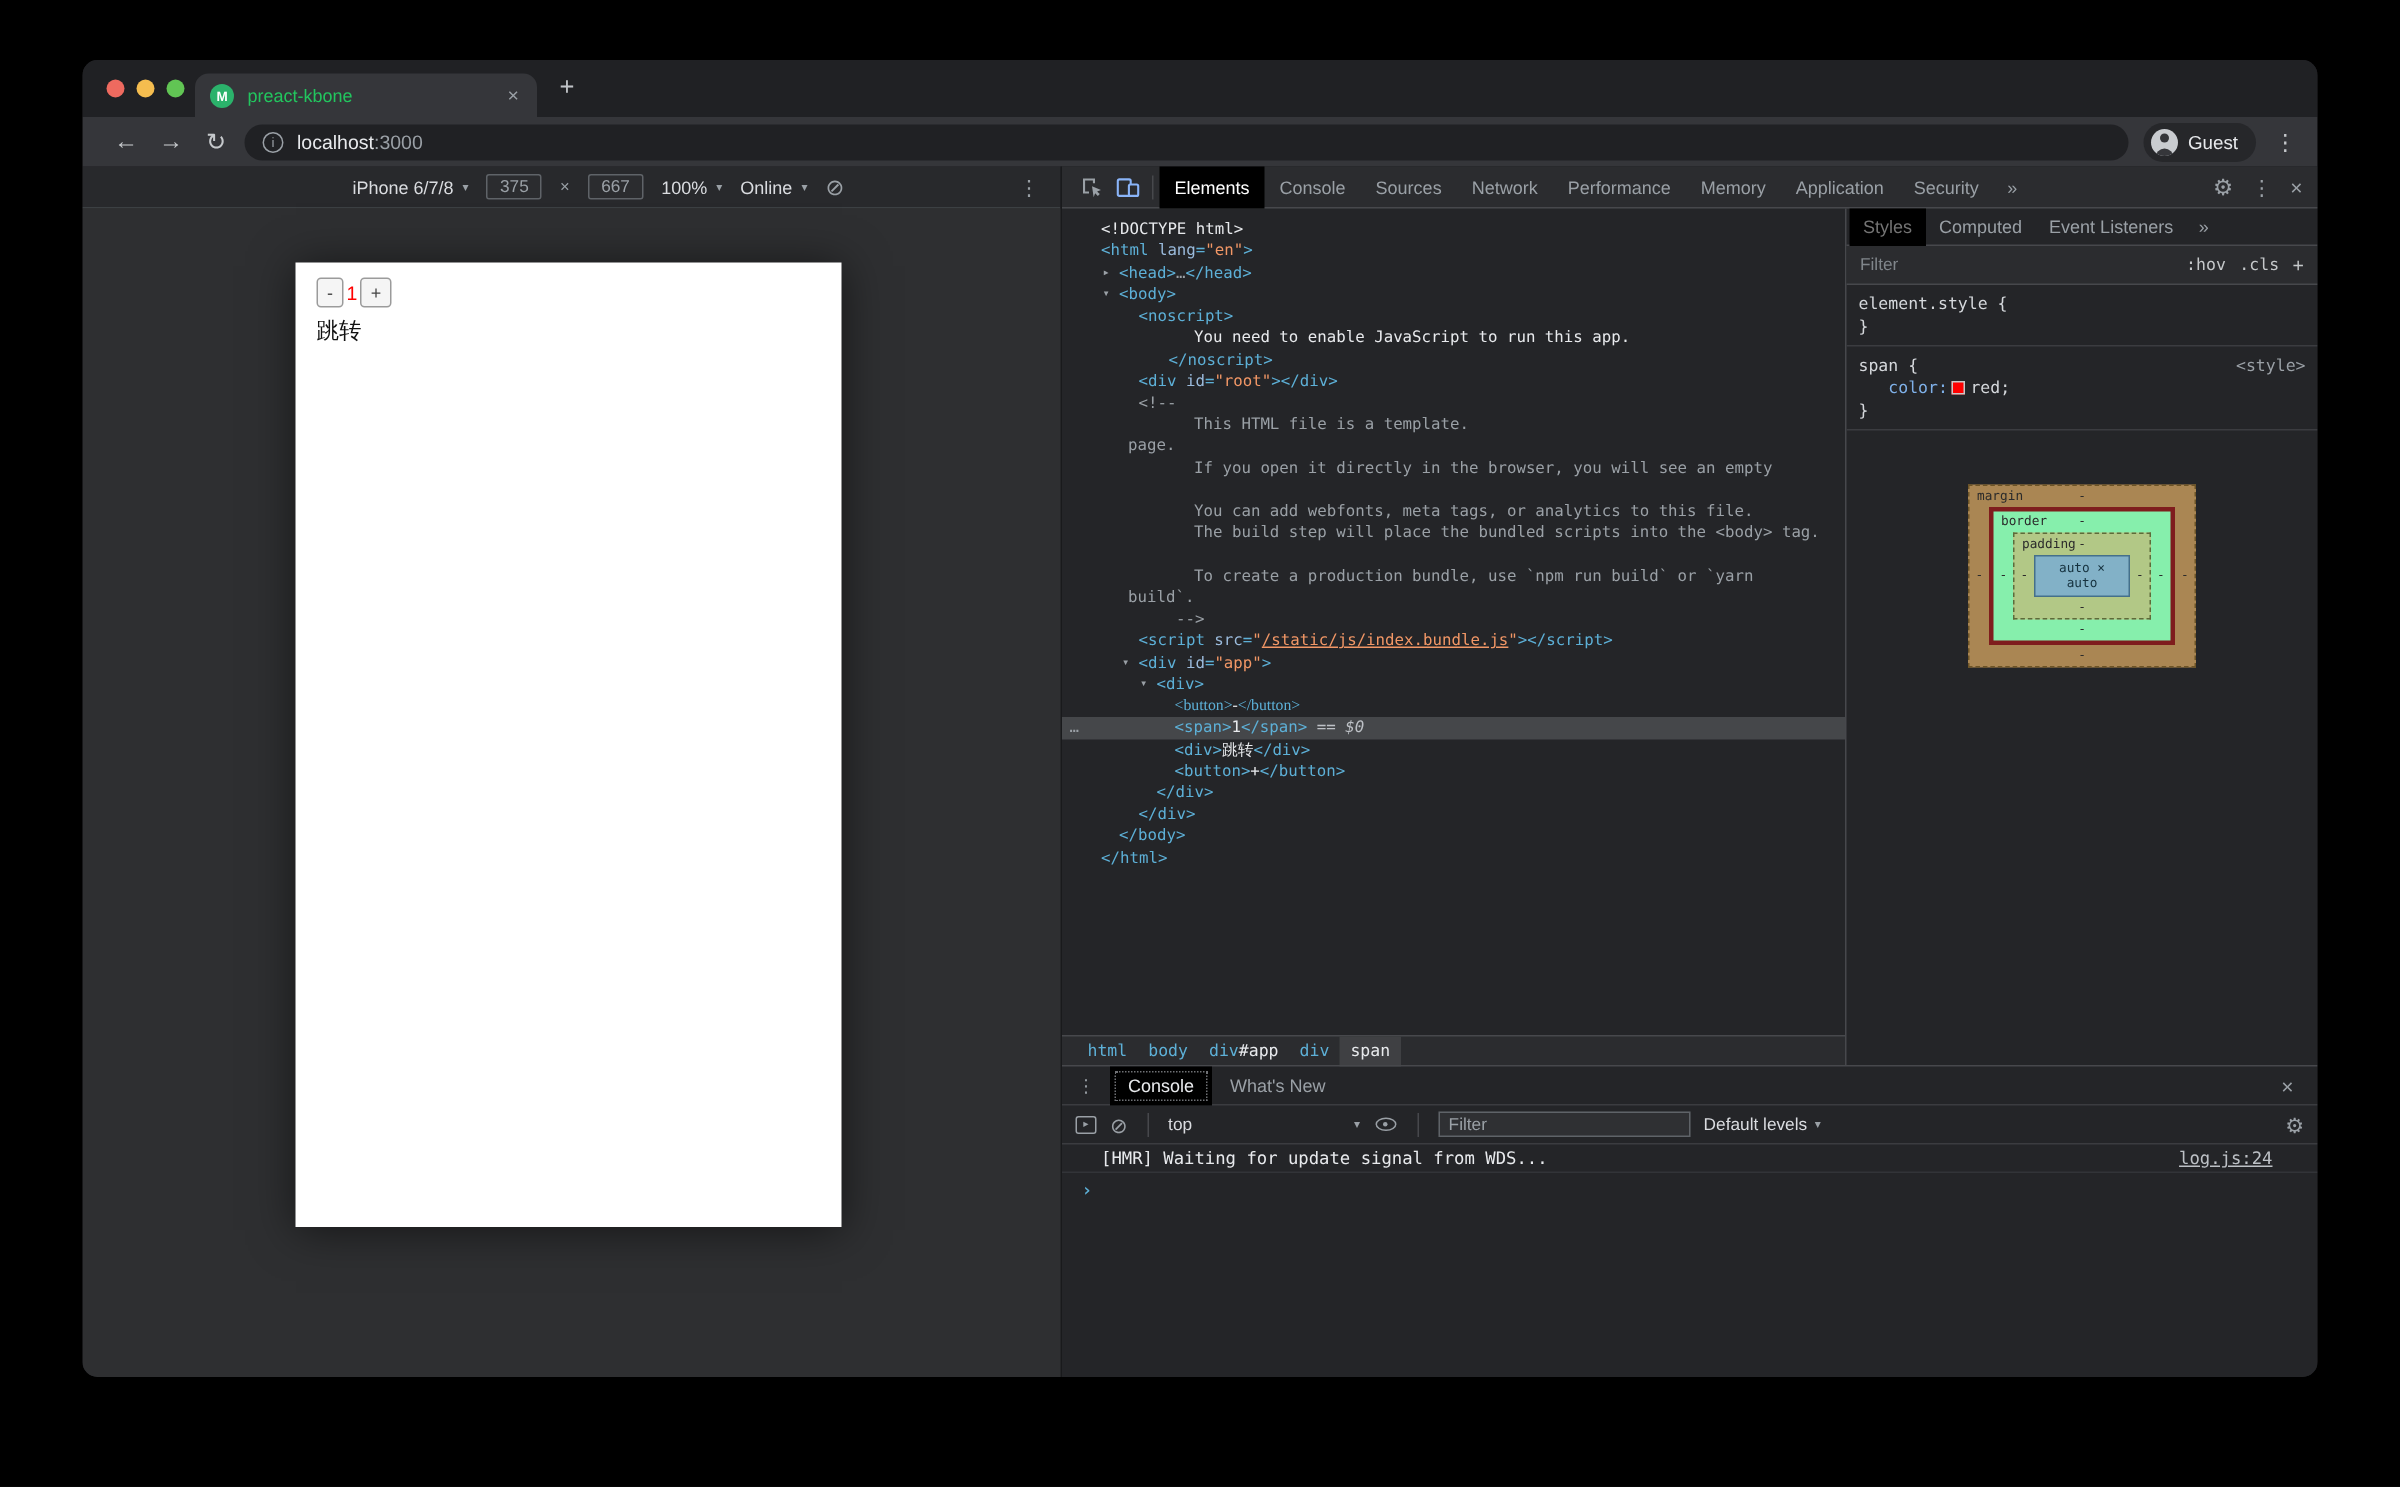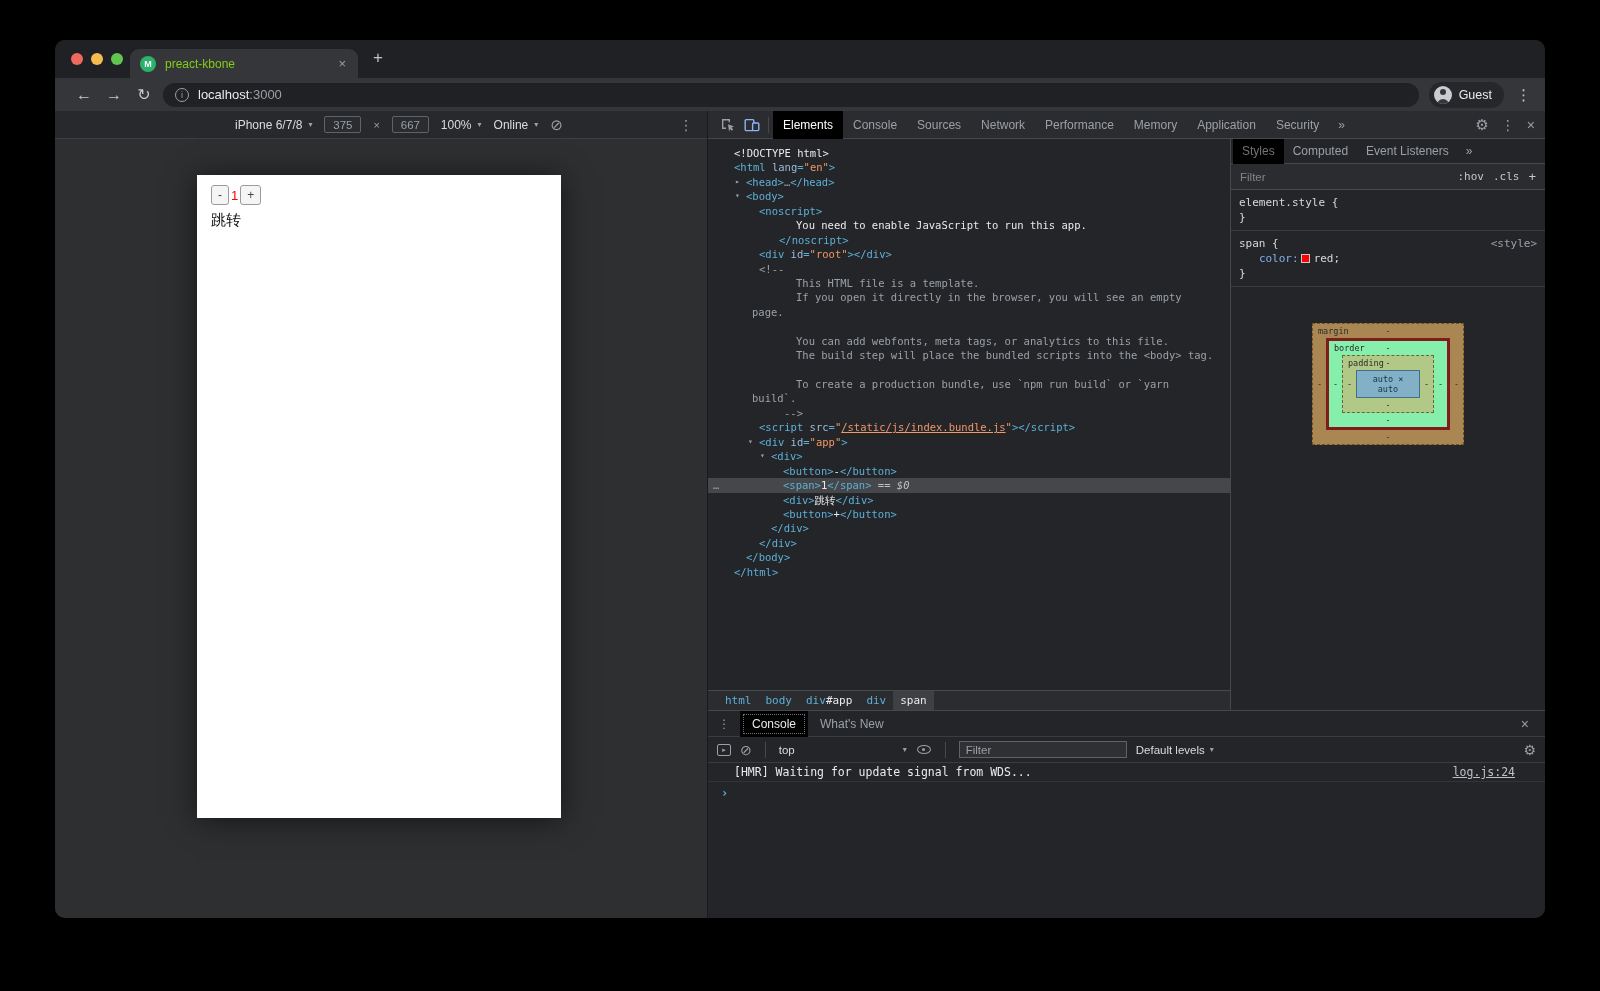--- a/index.html
+++ b/index.html
@@ -12,21 +12,21 @@
 
   
   .tabstrip { position:relative; height:38px; background:#202124; }
   .traffic { position:absolute; left:16px; top:13px; display:flex; gap:8px; }
   .td { width:12px; height:12px; border-radius:50%; }
   .td.r{ background:#ee6a5f; } .td.y{ background:#f5bd4f; } .td.g{ background:#61c554; }
   .tab { position:absolute; left:75px; top:9px; width:228px; height:29px; background:#35363a;
          border-radius:9px 9px 0 0; display:flex; align-items:center; padding:0 10px; }
   .fav { width:16px; height:16px; border-radius:50%; background:#2bb26b; color:#fff;
          font-size:9px; font-weight:bold; display:flex; align-items:center; justify-content:center; }
-  .tab-title { margin-left:9px; flex:1; font-size:12px; color:#84cc16; white-space:nowrap; overflow:hidden; }
+  .tab-title { margin-left:9px; flex:1; font-size:12px; color:#22c55e; white-space:nowrap; overflow:hidden; }
   .tab-close { color:#9aa0a6; font-size:13px; padding:0 2px; }
   .newtab { position:absolute; left:318px; top:8px; color:#c0c3c7; font-size:17px; }
 
   
   .btoolbar { height:33px; background:#35363a; display:flex; align-items:center; padding:0 14px; }
   .nav-ic { color:#c6c9cc; font-size:16px; width:30px; text-align:center; }
   .urlbar { flex:1; height:24px; margin-left:4px; margin-right:10px; background:#202124;
             border-radius:13px; display:flex; align-items:center; padding:0 12px; }
   .i-info { width:14px; height:14px; border:1.4px solid #9aa0a6; border-radius:50%; color:#9aa0a6;
             font-size:9px; display:flex; align-items:center; justify-content:center; flex:none; }
@@ -266,33 +266,33 @@
                 <div class="line" style="padding-left: 26px;"><span class="tk-w">&lt;!DOCTYPE html&gt;</span></div>
                 <div class="line" style="padding-left: 26px;"><span class="tk-p">&lt;html </span><span class="tk-a">lang</span><span class="tk-p">=</span><span class="tk-v">"en"</span><span class="tk-p">&gt;</span></div>
                 <div class="line" style="padding-left: 38px;"><span class="arrow" style="left: 27px;">▸</span><span class="tk-p">&lt;head&gt;</span><span class="tk-c">…</span><span class="tk-p">&lt;/head&gt;</span></div>
                 <div class="line" style="padding-left: 38px;"><span class="arrow" style="left: 27px;">▾</span><span class="tk-p">&lt;body&gt;</span></div>
                 <div class="line" style="padding-left: 51px;"><span class="tk-p">&lt;noscript&gt;</span></div>
                 <div class="line" style="padding-left: 88px;"><span class="tk-t">You need to enable JavaScript to run this app.</span></div>
                 <div class="line" style="padding-left: 71px;"><span class="tk-p">&lt;/noscript&gt;</span></div>
                 <div class="line" style="padding-left: 51px;"><span class="tk-p">&lt;div </span><span class="tk-a">id</span><span class="tk-p">=</span><span class="tk-v">"root"</span><span class="tk-p">&gt;&lt;/div&gt;</span></div>
                 <div class="line" style="padding-left: 51px;"><span class="tk-c">&lt;!--</span></div>
                 <div class="line" style="padding-left: 88px;"><span class="tk-c">This HTML file is a template.</span></div>
+                <div class="line" style="padding-left: 44px;"><span class="tk-c">page.</span></div>
                 <div class="line" style="padding-left: 88px;"><span class="tk-c">If you open it directly in the browser, you will see an empty</span></div>
-                <div class="line" style="padding-left: 44px;"><span class="tk-c">page.</span></div>
                 <div class="line" style="padding-left: 26px;"><span class="tk-c"></span></div>
                 <div class="line" style="padding-left: 88px;"><span class="tk-c">You can add webfonts, meta tags, or analytics to this file.</span></div>
                 <div class="line" style="padding-left: 88px;"><span class="tk-c">The build step will place the bundled scripts into the &lt;body&gt; tag.</span></div>
                 <div class="line" style="padding-left: 26px;"><span class="tk-c"></span></div>
                 <div class="line" style="padding-left: 88px;"><span class="tk-c">To create a production bundle, use `npm run build` or `yarn</span></div>
                 <div class="line" style="padding-left: 44px;"><span class="tk-c">build`.</span></div>
                 <div class="line" style="padding-left: 76px;"><span class="tk-c">--&gt;</span></div>
                 <div class="line" style="padding-left: 51px;"><span class="tk-p">&lt;script </span><span class="tk-a">src</span><span class="tk-p">=</span><span class="tk-v">"</span><span class="tk-u">/static/js/index.bundle.js</span><span class="tk-v">"</span><span class="tk-p">&gt;&lt;/script&gt;</span></div>
                 <div class="line" style="padding-left: 51px;"><span class="arrow" style="left: 40px;">▾</span><span class="tk-p">&lt;div </span><span class="tk-a">id</span><span class="tk-p">=</span><span class="tk-v">"app"</span><span class="tk-p">&gt;</span></div>
                 <div class="line" style="padding-left: 63px;"><span class="arrow" style="left: 52px;">▾</span><span class="tk-p">&lt;div&gt;</span></div>
-                <div class="line" style="padding-left: 75px;"><span class="tk-p">&lt;button&gt;</span><span class="tk-t">-</span><span class="tk-p">&lt;/button&gt;</span></div>
+                <div class="line" style="padding-left: 75px; font-family: Liberation Serif, serif;"><span class="tk-p">&lt;button&gt;</span><span class="tk-t">-</span><span class="tk-p">&lt;/button&gt;</span></div>
                 <div class="line sel" style="padding-left: 75px;"><span class="gutter">…</span><span class="tk-p">&lt;span&gt;</span><span class="tk-t">1</span><span class="tk-p">&lt;/span&gt;</span><span class="tk-m"> == $0</span></div>
                 <div class="line" style="padding-left: 75px;"><span class="tk-p">&lt;div&gt;</span><span class="tk-t">跳转</span><span class="tk-p">&lt;/div&gt;</span></div>
                 <div class="line" style="padding-left: 75px;"><span class="tk-p">&lt;button&gt;</span><span class="tk-t">+</span><span class="tk-p">&lt;/button&gt;</span></div>
                 <div class="line" style="padding-left: 63px;"><span class="tk-p">&lt;/div&gt;</span></div>
                 <div class="line" style="padding-left: 51px;"><span class="tk-p">&lt;/div&gt;</span></div>
                 <div class="line" style="padding-left: 38px;"><span class="tk-p">&lt;/body&gt;</span></div>
                 <div class="line" style="padding-left: 26px;"><span class="tk-p">&lt;/html&gt;</span></div>
               </div>
             <div class="crumbs" id="crumbs">
                 <span class="crumb"><span class="ck-b">html</span></span>

